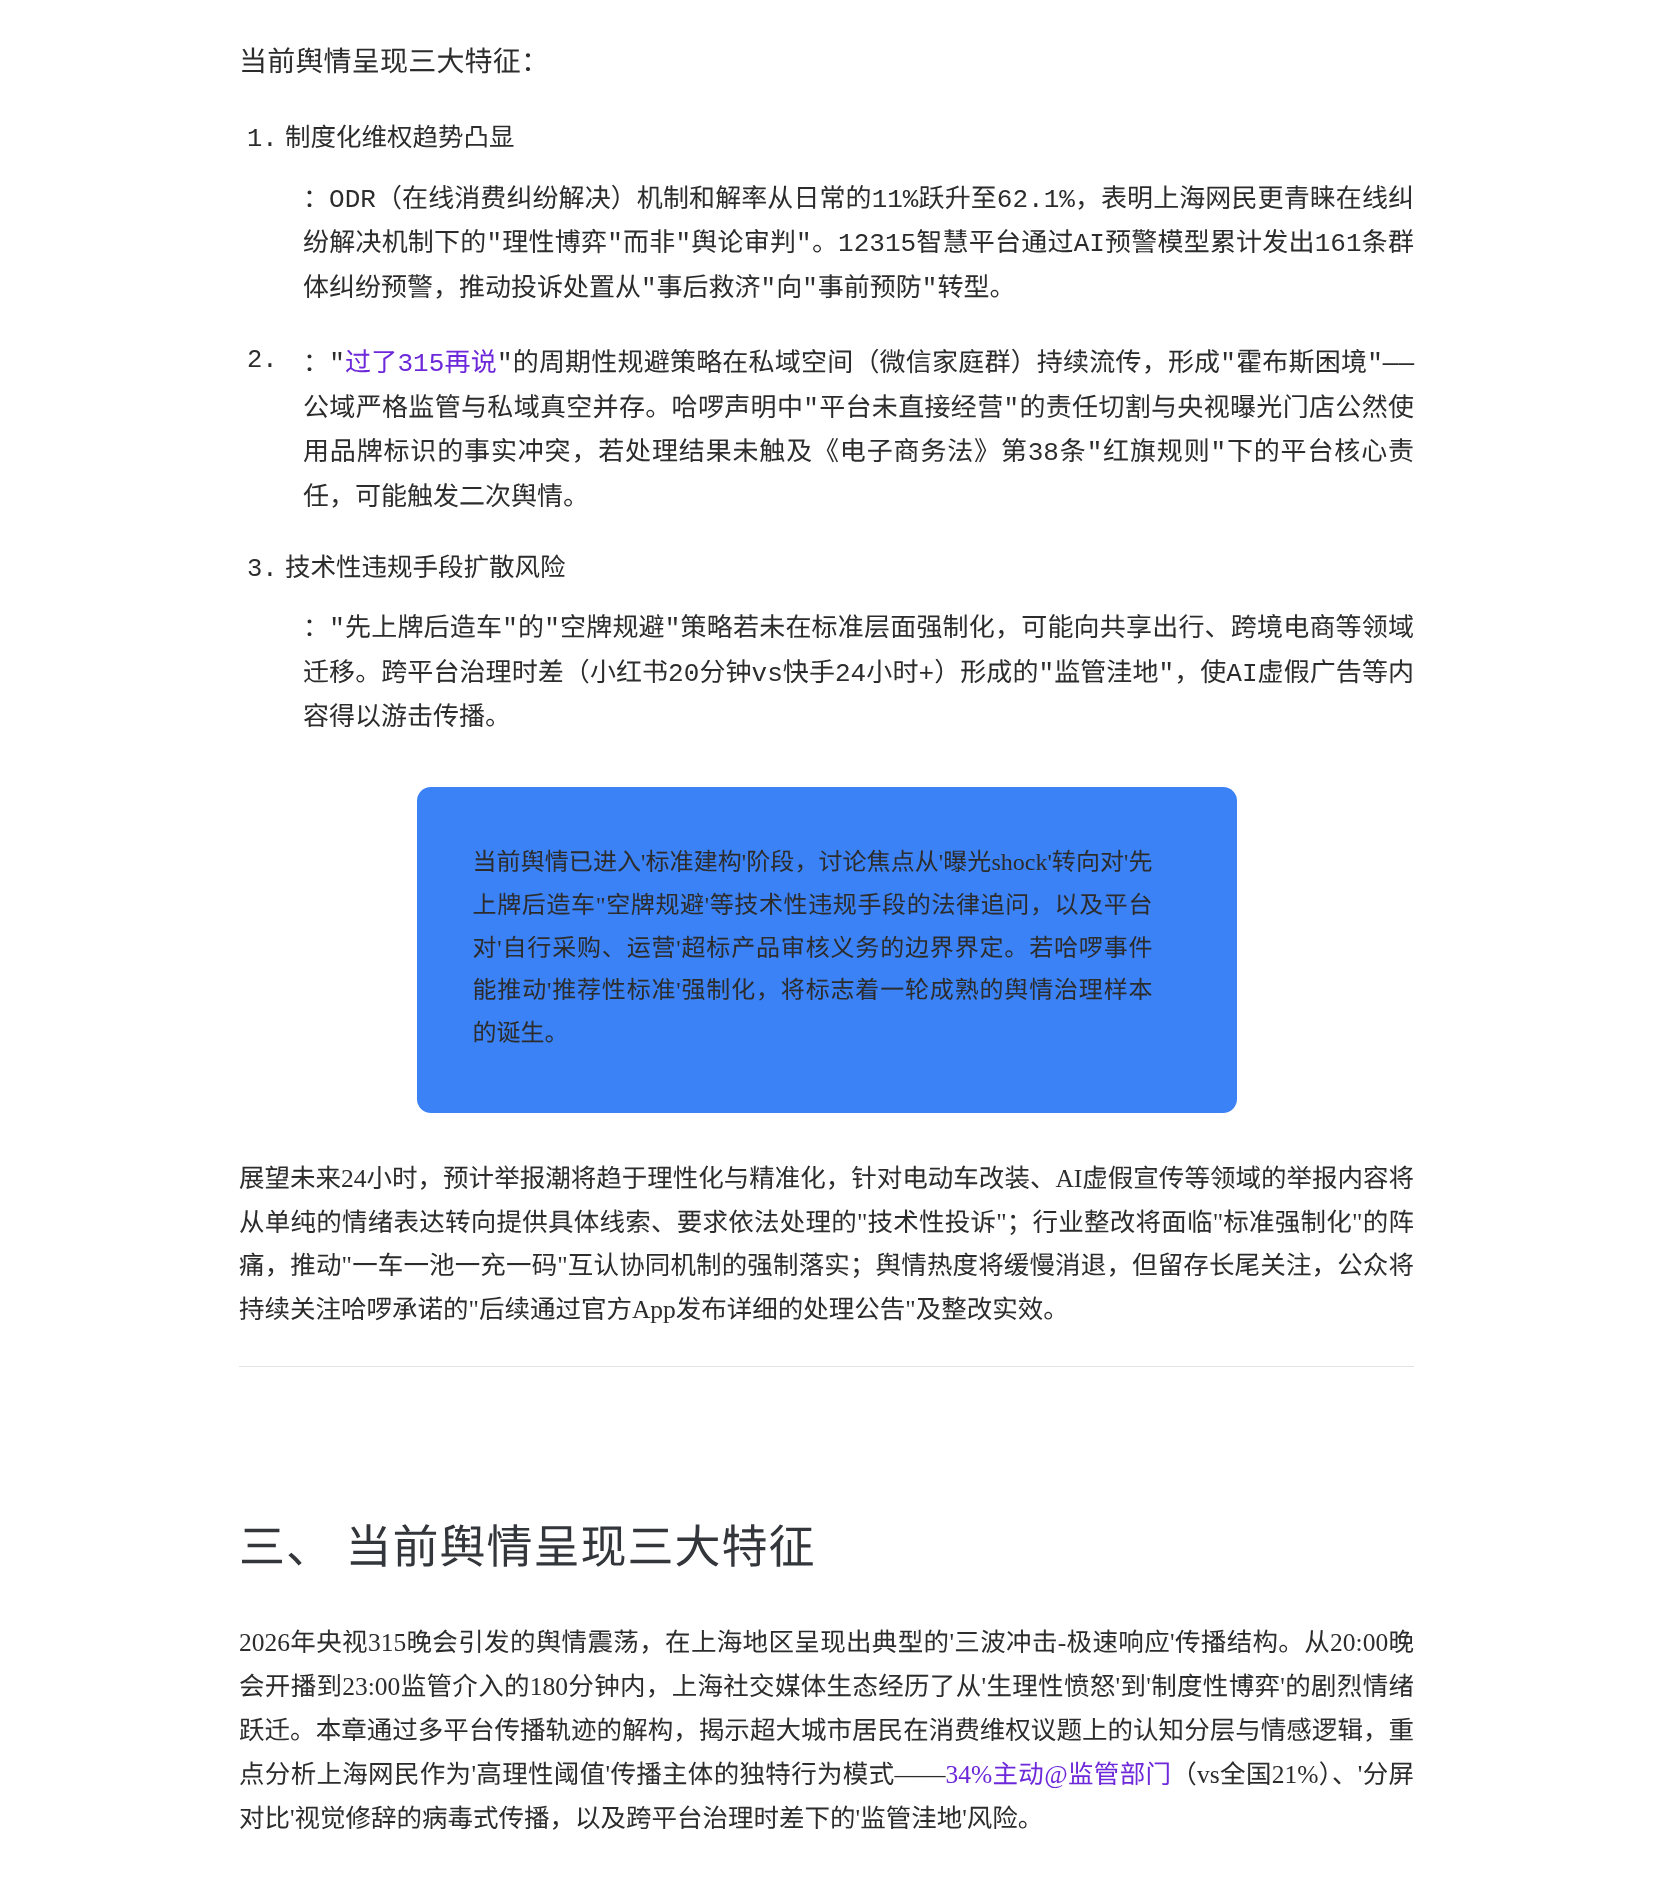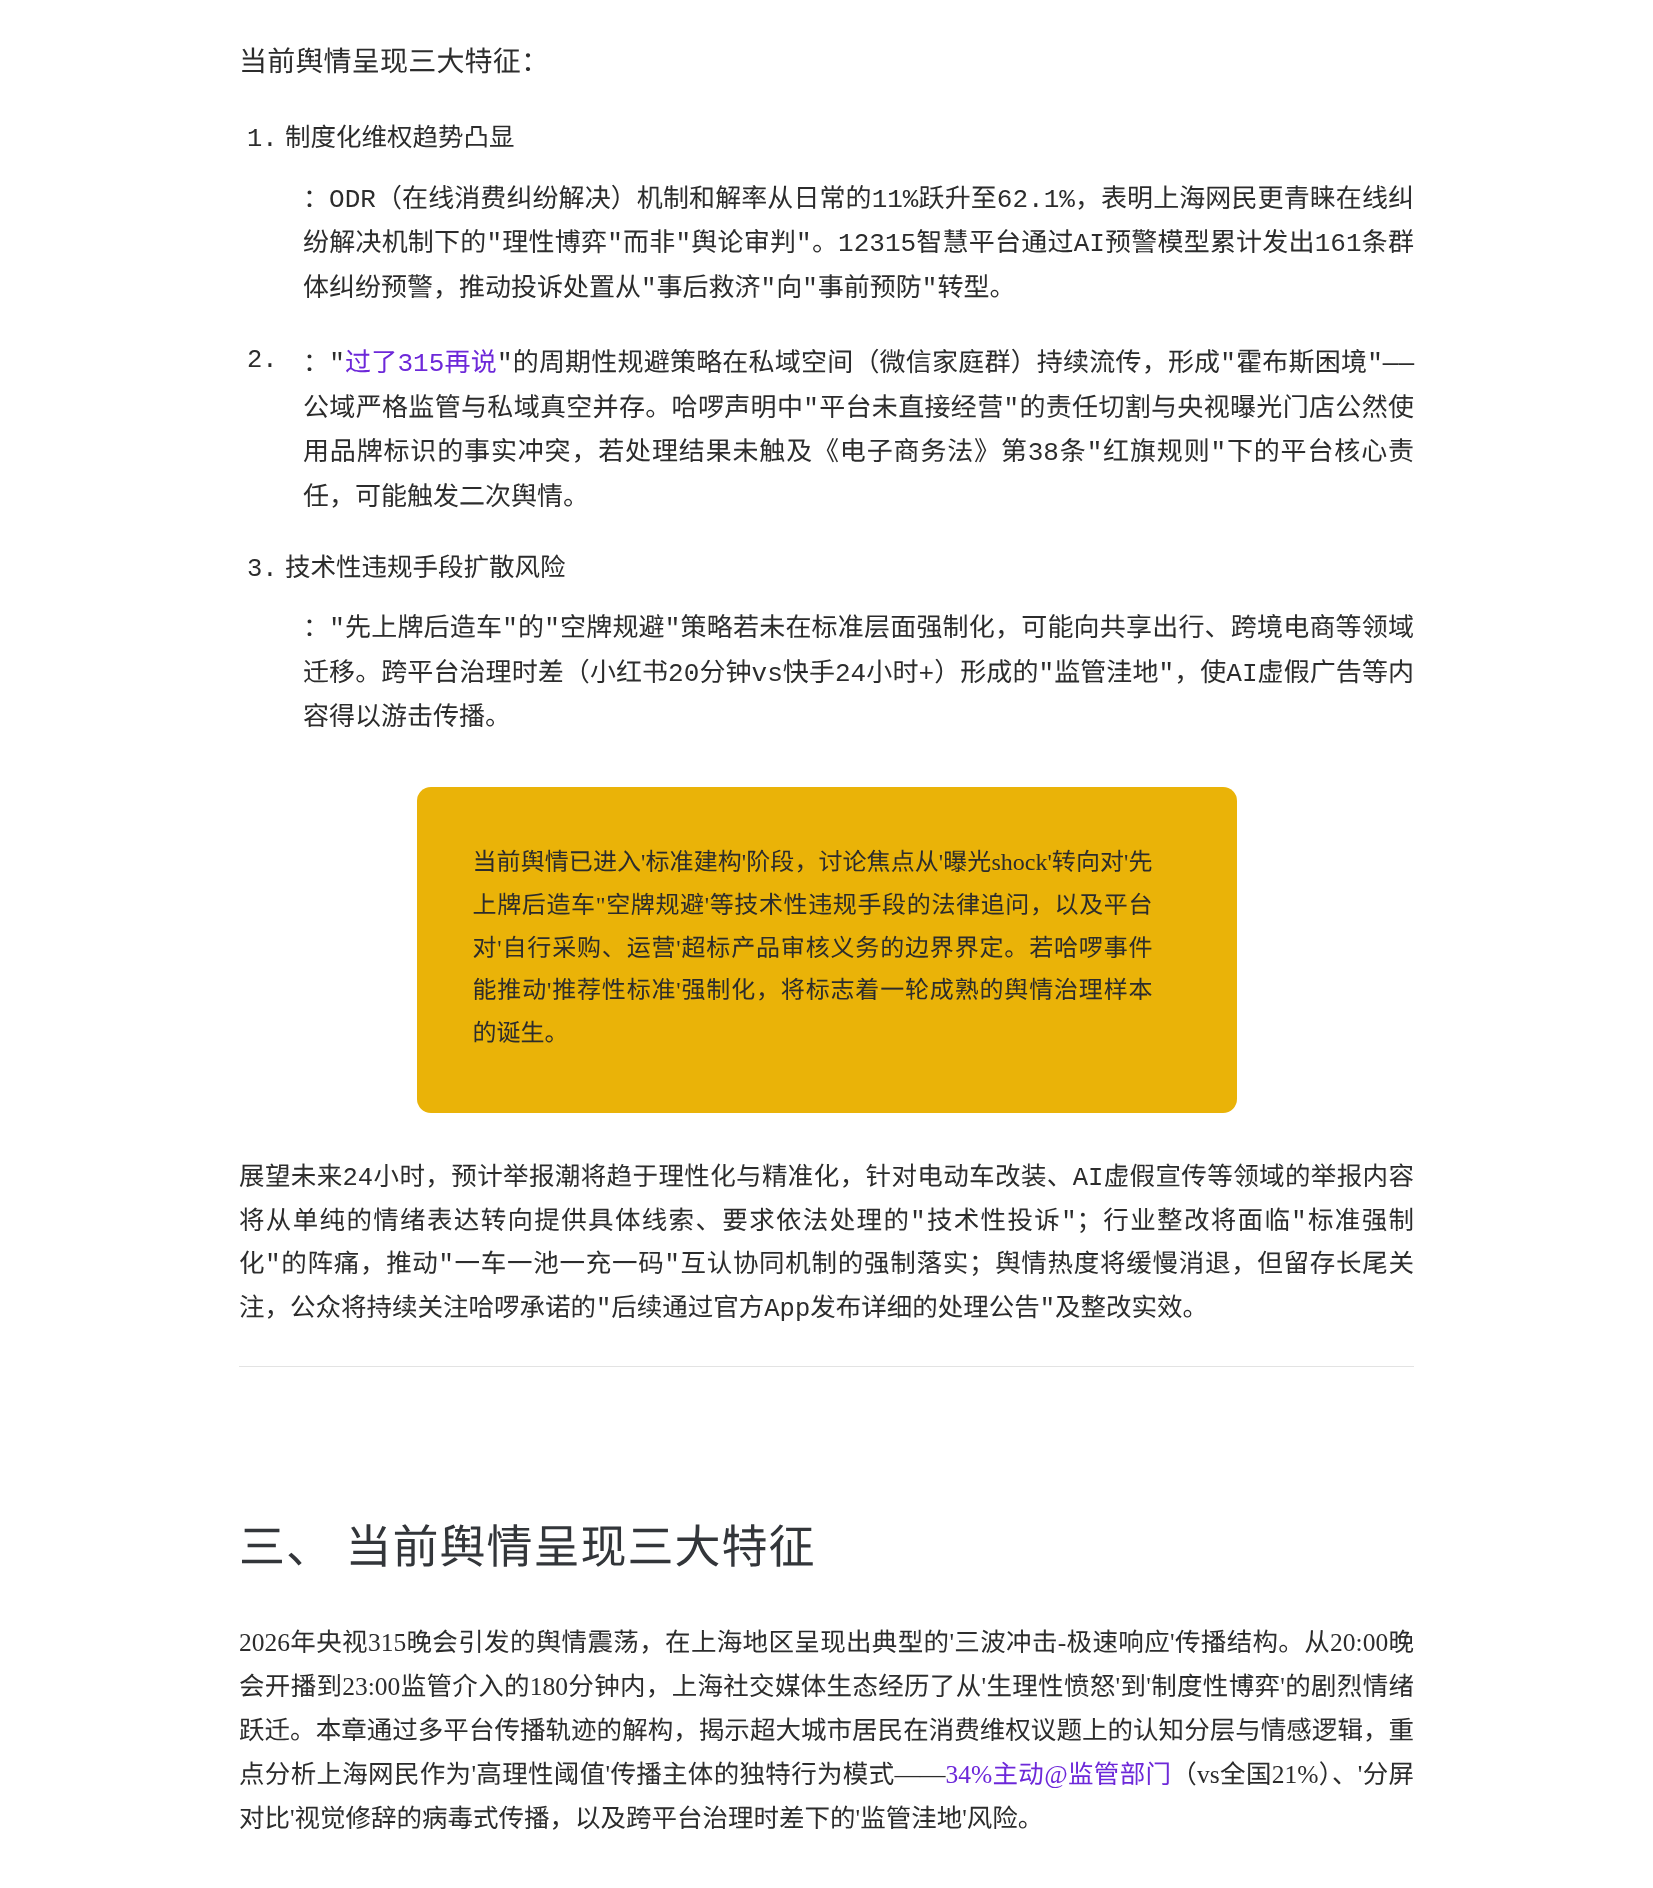--- a/index.html
+++ b/index.html
@@ -71,42 +71,41 @@
   }
 
   
   .callout-wrap {
     display: flex;
     justify-content: center;
     margin: 46px 0 44px 0;
   }
   .callout {
     width: 820px;
-    background: #eab308;
+    background: #3b82f6;
     border-radius: 14px;
     padding: 54px 84px 58px 56px;
     box-sizing: border-box;
   }
   .callout p {
     margin: 0;
     font-size: 24px;
     line-height: 1.78;
     color: #2c2c2c;
     text-align: justify;
     text-justify: inter-ideograph;
   }
 
   
   .outlook {
     font-size: 25.5px;
     line-height: 1.72;
     margin: 0 0 28px 0;
     text-align: justify;
     text-justify: inter-ideograph;
-    font-family: Liberation Mono, monospace;
   }
 
   
   hr.rule {
     border: none;
     border-top: 1px solid #e3e3e3;
     margin: 34px 0 0 0;
   }
 
   

